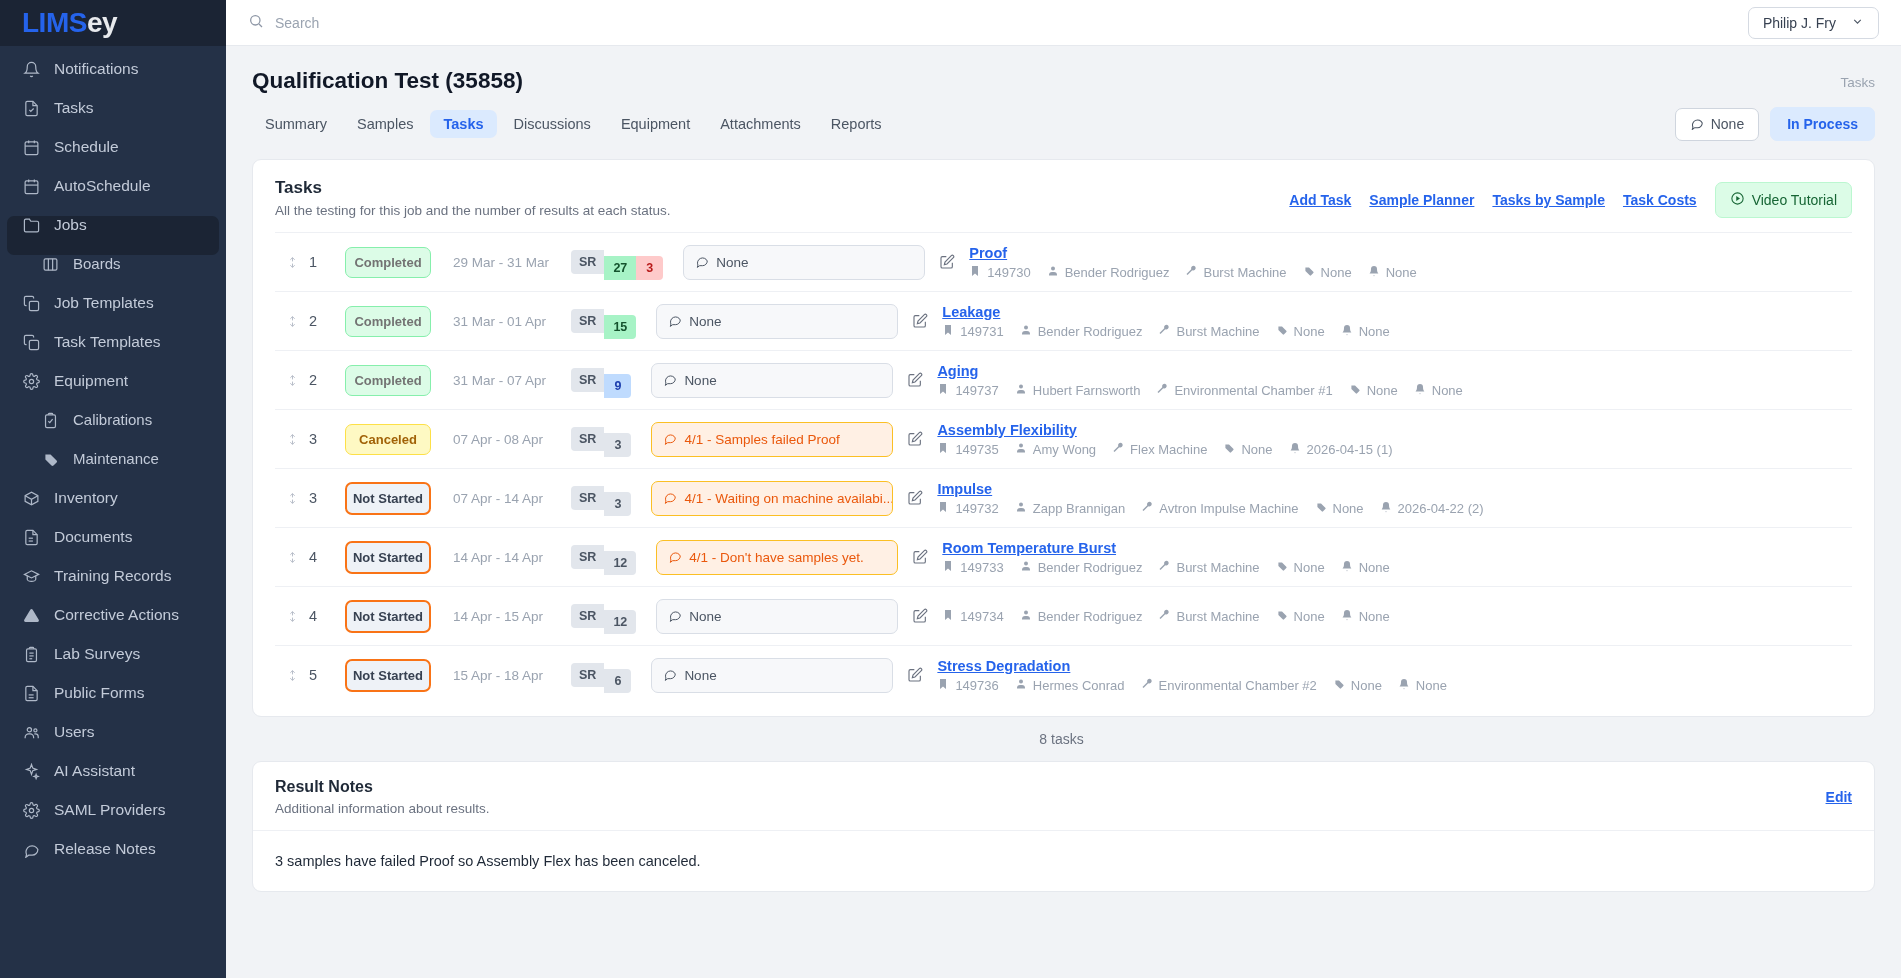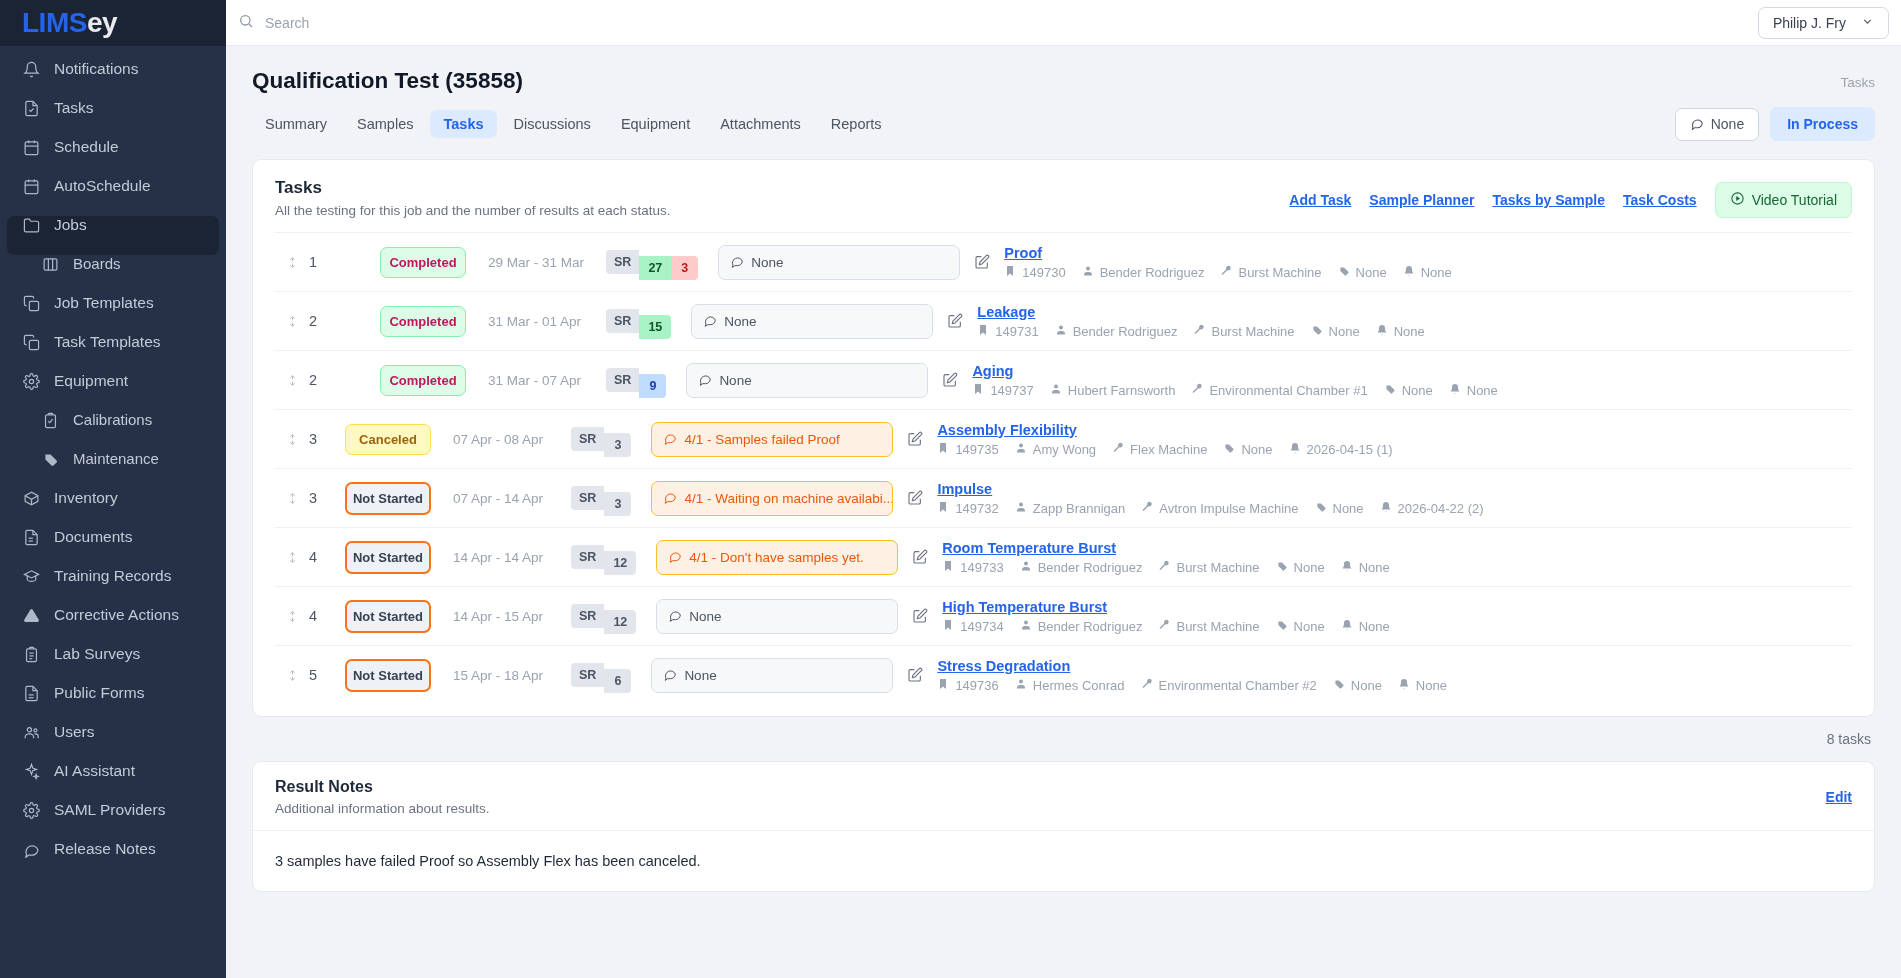--- a/index.html
+++ b/index.html
@@ -33,21 +33,21 @@
   }
   .nav-item.sub { padding-left: 34px; font-size: 15px; }
   .nav-item.active { background: #1b2434; }
   .nav-item .ic { width: 19px; height: 19px; display:flex; align-items:center; justify-content:center; flex-shrink:0; color:#aeb8c8; }
   .nav-item .ic svg { width: 17px; height: 17px; stroke: currentColor; fill: none; stroke-width: 1.7; }
 
   
   .main { flex: 1; height: 978px; display: flex; flex-direction: column; background:#f1f3f6; }
   .topbar {
     height: 46px; background: #fff; display: flex; align-items: center;
-    padding: 0 12px; border-bottom: 1px solid #e6e9ee;
+    padding: 0 22px; border-bottom: 1px solid #e6e9ee;
   }
   .search-wrap { display: flex; align-items: center; gap: 11px; color: #9aa3b0; }
   .search-wrap svg { width: 16px; height: 16px; stroke: #8d96a5; fill:none; stroke-width:1.9; }
   .search-input {
     border: none; outline: none; font-size: 14px; color: #4b5563;
     font-family: "Liberation Sans", sans-serif; width: 260px; background: transparent;
   }
   .search-input::placeholder { color: #9aa3b0; }
   .user-btn {
     margin-left: auto; display: flex; align-items: center; gap: 15px;
@@ -100,21 +100,21 @@
     border-top: 1px solid #eef0f4; gap: 0;
   }
   .row:first-child { border-top: 1px solid #eef0f4; }
   .drag { width: 34px; display:flex; justify-content:center; color:#b6bcc7; cursor:grab; }
   .drag svg { width:13px; height:19px; stroke:currentColor; fill:none; stroke-width:1.8; }
   .seq { width: 36px; font-size:14.5px; color:#4b5563; }
   .status {
     width: 86px; text-align:center; font-size:13px; font-weight:bold;
     border-radius:7px; padding:7px 0; margin-right: 22px;
   }
-  .st-completed { background:#dcfce7; color:#be185d; border:1px solid #86efac;margin-left:35px; }
+  .st-completed { background:#dcfce7; color:#737373; border:1px solid #86efac; }
   .st-canceled  { background:#fef9c3; color:#a16207; border:1px solid #fde047; }
   .st-notstarted{ background:#eef2f7; color:#374151; border:2px solid #f97316; }
   .dates { width: 118px; font-size:13.5px; color:#9aa3b0; }
   .srgroup { display:flex; align-items:center; margin-right:20px; }
   .sr-label {
     background:#e2e6ec; color:#4b5563; font-size:12.5px; font-weight:bold;
     padding:5px 8px; border-radius:4px 0 0 4px;
   }
   .sr-n { font-size:12.5px; font-weight:bold; padding:5px 9px; min-width:27px; text-align:center;margin-top:11px; }
   .sr-green { background:#a7f3c6; color:#14532d; }
@@ -132,21 +132,21 @@
   .note.warn { background:#fff0e4; border-color:#fbbf24; color:#ea580c; }
   .note.warn svg { stroke:#ea580c; }
   .edit-ic { width:44px; display:flex; justify-content:center; color:#6b7280; cursor:pointer; }
   .edit-ic svg { width:16px;height:16px;stroke:currentColor;fill:none;stroke-width:1.7; }
   .taskinfo { flex:1; display:flex; flex-direction:column; gap:4px; }
   .taskname { color:#2563eb; font-size:14.5px; font-weight:bold; text-decoration:underline; cursor:pointer; }
   .meta { display:flex; gap:7px; font-size:13px; color:#9aa3b0; flex-wrap:nowrap; }
   .meta .m { display:flex; align-items:center; gap:6px; margin-right:9px; }
   .meta svg { width:12px; height:12px; fill:#9aa3b0; }
 
-  .tasks-count { text-align:right; font-size:14px; color:#6b7280; padding: 14px 4px 0 0; }
+  .tasks-count { text-align:center; font-size:14px; color:#6b7280; padding: 14px 4px 0 0; }
 
   .notes-card { background:#fff; border:1px solid #e6e9ee; border-radius:9px; margin-top:14px; }
   .notes-head { display:flex; align-items:flex-start; padding:16px 22px 14px 22px; border-bottom:1px solid #eef0f4; }
   .notes-title { font-size:16px; font-weight:bold; color:#1f2937; }
   .notes-sub { font-size:13.5px; color:#6b7280; margin-top:5px; }
   .notes-body { padding: 22px; font-size:14.5px; color:#1f2937; }
 </style>
 </head>
 <body>
 
@@ -856,21 +856,20 @@
                   </svg></span>
                 <span>None</span>
               </div>
               <div class="edit-ic">
                 <svg viewBox="0 0 24 24">
                   <path d="M11 4H5a2 2 0 0 0-2 2v13a2 2 0 0 0 2 2h13a2 2 0 0 0 2-2v-6"></path>
                   <path d="M18.5 2.5a2.1 2.1 0 0 1 3 3L12 15l-4 1 1-4z"></path>
                 </svg>
               </div>
               <div class="taskinfo">
-                <span class="taskname">High Temperature Burst</span>
                 <span class="meta">
                   <span class="m">
                     <span><svg viewBox="0 0 24 24">
                         <path d="M6 2h12v20l-6-5-6 5z"></path>
                       </svg></span>
                     <span>149734</span>
                   </span>
                   <span class="m">
                     <span><svg viewBox="0 0 24 24">
                         <circle cx="12" cy="7" r="4"></circle>

